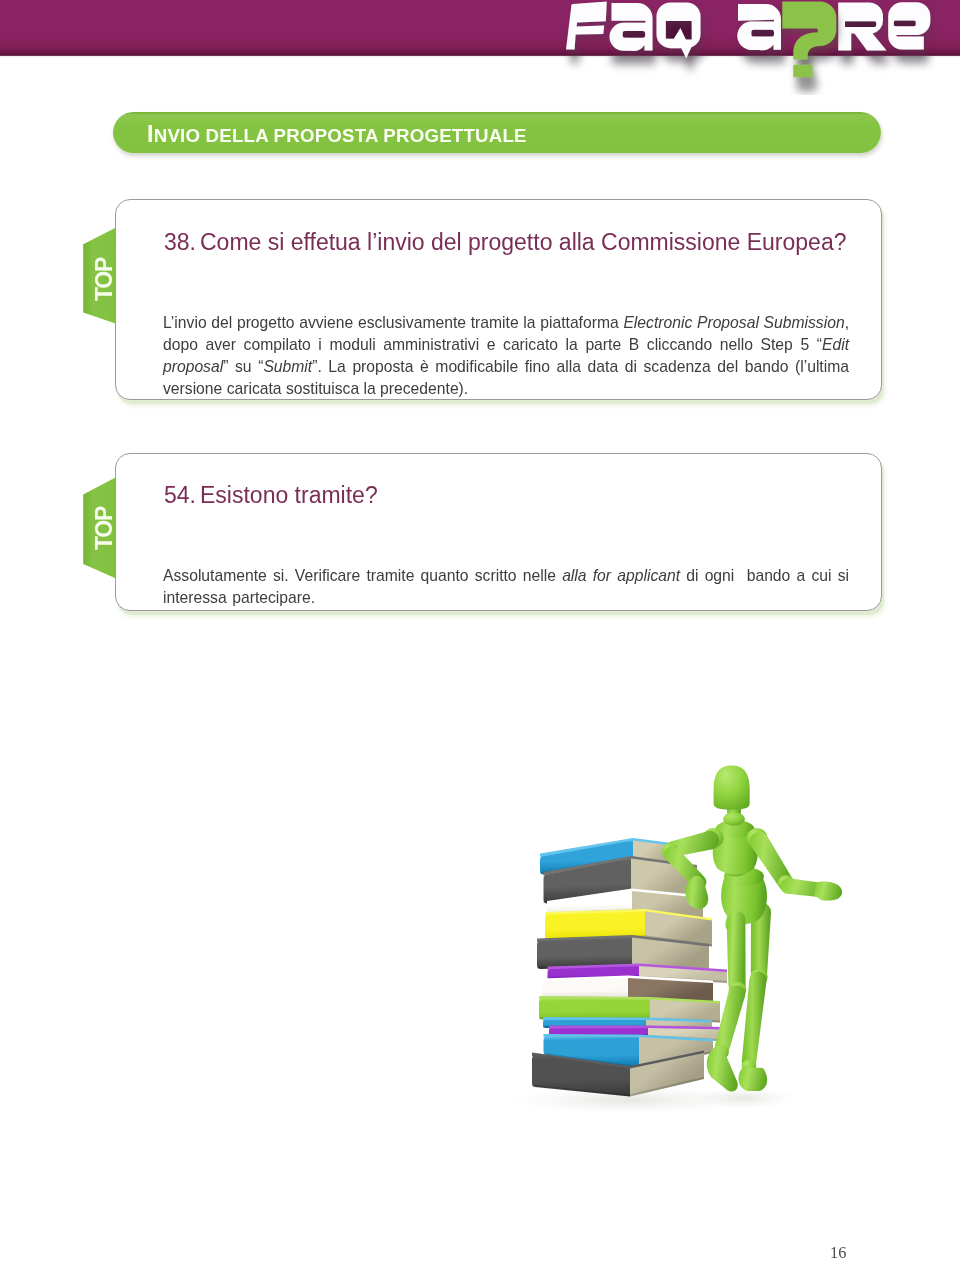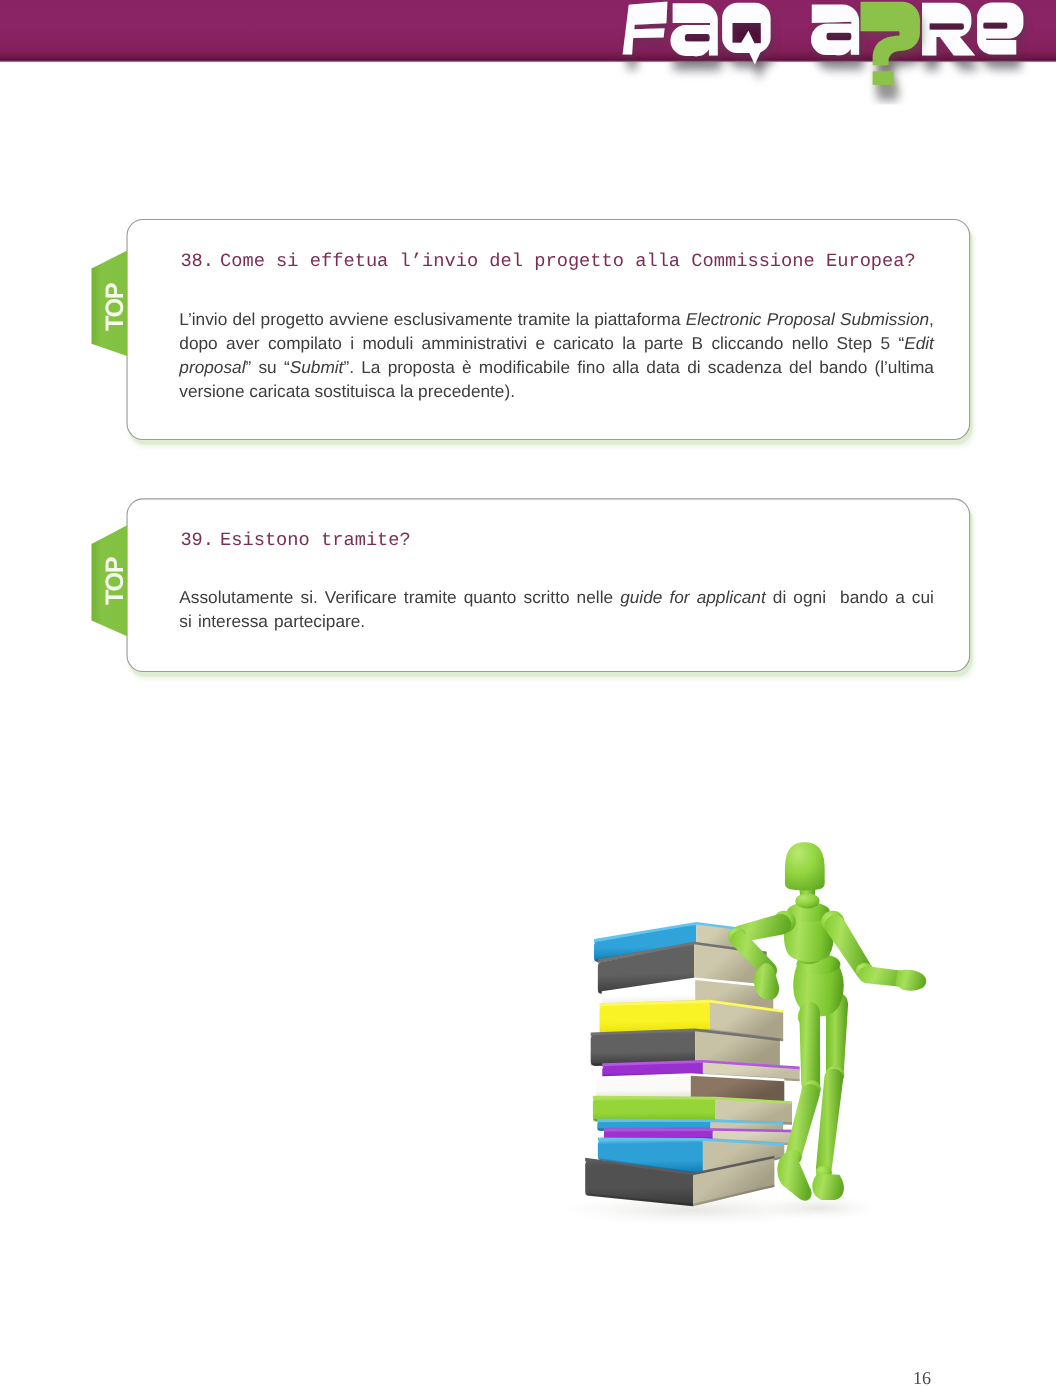--- a/index.html
+++ b/index.html
@@ -25,24 +25,24 @@
   .sec-title{position:absolute;left:34px;top:8.5px;color:#fcfff4;font-size:23.4px;
     font-family:"Liberation Sans",sans-serif;letter-spacing:0.2px;white-space:nowrap;font-weight:bold;}
   .sec-title .sc{font-size:18.7px;}
 
   
   .qbox{position:absolute;background:#ffffff;border:1px solid #9a9a9a;border-radius:15px;
     box-shadow:2px 4px 0 0 rgba(222,235,208,0.95), 3px 6px 4px rgba(222,235,208,0.65);}
   .tabwrap{position:absolute;}
   .tab-label{position:absolute;color:#f6fcec;font-size:23px;font-weight:bold;letter-spacing:-1.3px;
     transform:rotate(-90deg);transform-origin:left top;white-space:nowrap;font-family:"Liberation Sans",sans-serif;}
-  .qnum{position:absolute;color:#7a2e55;font-size:17px;white-space:nowrap;font-family:Liberation Mono, monospace;}
+  .qnum{position:absolute;color:#7a2e55;font-size:23px;white-space:nowrap;font-family:Liberation Sans, sans-serif;}
   .qnum .n{display:inline-block;width:36px;}
   .qtext{position:absolute;color:#3d3d3d;font-size:15.7px;line-height:22px;text-align:justify;
-    font-family:"Liberation Sans",sans-serif;}
+    font-family:"Liberation Sans",sans-serif;margin-top:32px;}
   .qtext i{font-style:italic;}
 
   .pagenum{position:absolute;left:830px;top:1243px;color:#4b4b4b;font-size:16.4px;
     font-family:Liberation Serif, serif;}
   .illus{position:absolute;left:0;top:0;pointer-events:none;}
 </style>
 </head>
 <body>
 
 <div class="page">
@@ -109,40 +109,45 @@
                M895.4 20.5 Q893.8 20.5 893.8 22.1 L893.8 24.6 Q893.8 26.2 895.4 26.2 L914.2 26.2 Q915.8 26.2 915.8 24.6 L915.8 22.1 Q915.8 20.5 914.2 20.5 Z"></path>
     </g>
     <g filter="url(#gsh)" fill="#8cc249">
       <path d="M782.3 1.6 L820.0 1.6 A16.3 16.3 0 0 1 836.3 17.9 L836.3 29.8 A16.3 16.3 0 0 1 820.0 46.1
                C811.5 46.1 807.7 50.5 807.7 55.5 L807.7 59.4 L793.3 59.4 L793.3 53.0
                C793.3 40.5 801.5 32.6 817.3 32.6 A4.1 4.1 0 0 0 817.3 28.4 L782.3 28.4 Z"></path>
       <path d="M793.3 64.8 L812.5 64.8 L812.5 77.2 L793.3 77.2 Z"></path>
     </g>
   </svg>
 
+  <div class="sec-wrap">
+    <div class="sec-bar"></div>
+    <div class="sec-bar-hl"></div>
+    <div class="sec-title"><span>I</span><span class="sc">NVIO DELLA PROPOSTA PROGETTUALE</span></div>
+  </div>
 
   <div class="qbox" id="box1" style="left:115px;top:199px;width:765px;height:199px;">
     <div class="qnum" style="left:48px;top:29px;"><span class="n">38.</span><span>Come si effetua l’invio del progetto alla Commissione Europea?</span></div>
     <div class="qtext" id="a1" style="left:47px;top:80px;width:686px;"><span>L’invio del progetto avviene esclusivamente tramite la piattaforma </span><i>Electronic Proposal Submission</i><span>, dopo aver compilato i moduli amministrativi e caricato la parte B cliccando nello Step 5 “</span><i>Edit proposal</i><span>” su “</span><i>Submit</i><span>”. La proposta è modificabile fino alla data di scadenza del bando (l’ultima versione caricata sostituisca la precedente).</span></div>
   </div>
   <svg class="tabwrap" style="left:78px;top:222px;" width="44" height="110" viewBox="0 0 44 110">
       <defs>
         <linearGradient id="tabg" x1="0" y1="0" x2="1" y2="0">
           <stop offset="0" stop-color="#74b334"></stop>
           <stop offset="0.3" stop-color="#85c345"></stop>
           <stop offset="1" stop-color="#82c040"></stop>
         </linearGradient>
       </defs>
     <path d="M37.5 5.8 L37.5 101.6 L5.2 90.6 L5.2 22.2 Z" fill="url(#tabg)"></path>
   </svg>
   <div class="tab-label" style="left:90.5px;top:301px;">TOP</div>
 
   <div class="qbox" id="box2" style="left:115px;top:453px;width:765px;height:156px;">
-    <div class="qnum" style="left:48px;top:28px;"><span class="n">39.</span><span>Esistono tramite?</span></div>
-    <div class="qtext" id="a2" style="left:47px;top:79px;width:686px;word-spacing:1.2px;"><span>Assolutamente si. Verificare tramite quanto scritto nelle </span><i>guide for applicant</i><span> di ogni &nbsp;bando a cui si interessa partecipare.</span></div>
+    <div class="qnum" style="left:48px;top:28px;"><span class="n">54.</span><span>Esistono tramite?</span></div>
+    <div class="qtext" id="a2" style="left:47px;top:79px;width:686px;word-spacing:1.2px;"><span>Assolutamente si. Verificare tramite quanto scritto nelle </span><i>alla for applicant</i><span> di ogni &nbsp;bando a cui si interessa partecipare.</span></div>
   </div>
   <svg class="tabwrap" style="left:78px;top:472px;" width="44" height="115" viewBox="0 0 44 115">
       <defs>
         <linearGradient id="tabg2" x1="0" y1="0" x2="1" y2="0">
           <stop offset="0" stop-color="#74b334"></stop>
           <stop offset="0.3" stop-color="#85c345"></stop>
           <stop offset="1" stop-color="#82c040"></stop>
         </linearGradient>
       </defs>
     <path d="M37.5 5.4 L37.5 106.3 L5.2 92.0 L5.2 22.5 Z" fill="url(#tabg2)"></path>

